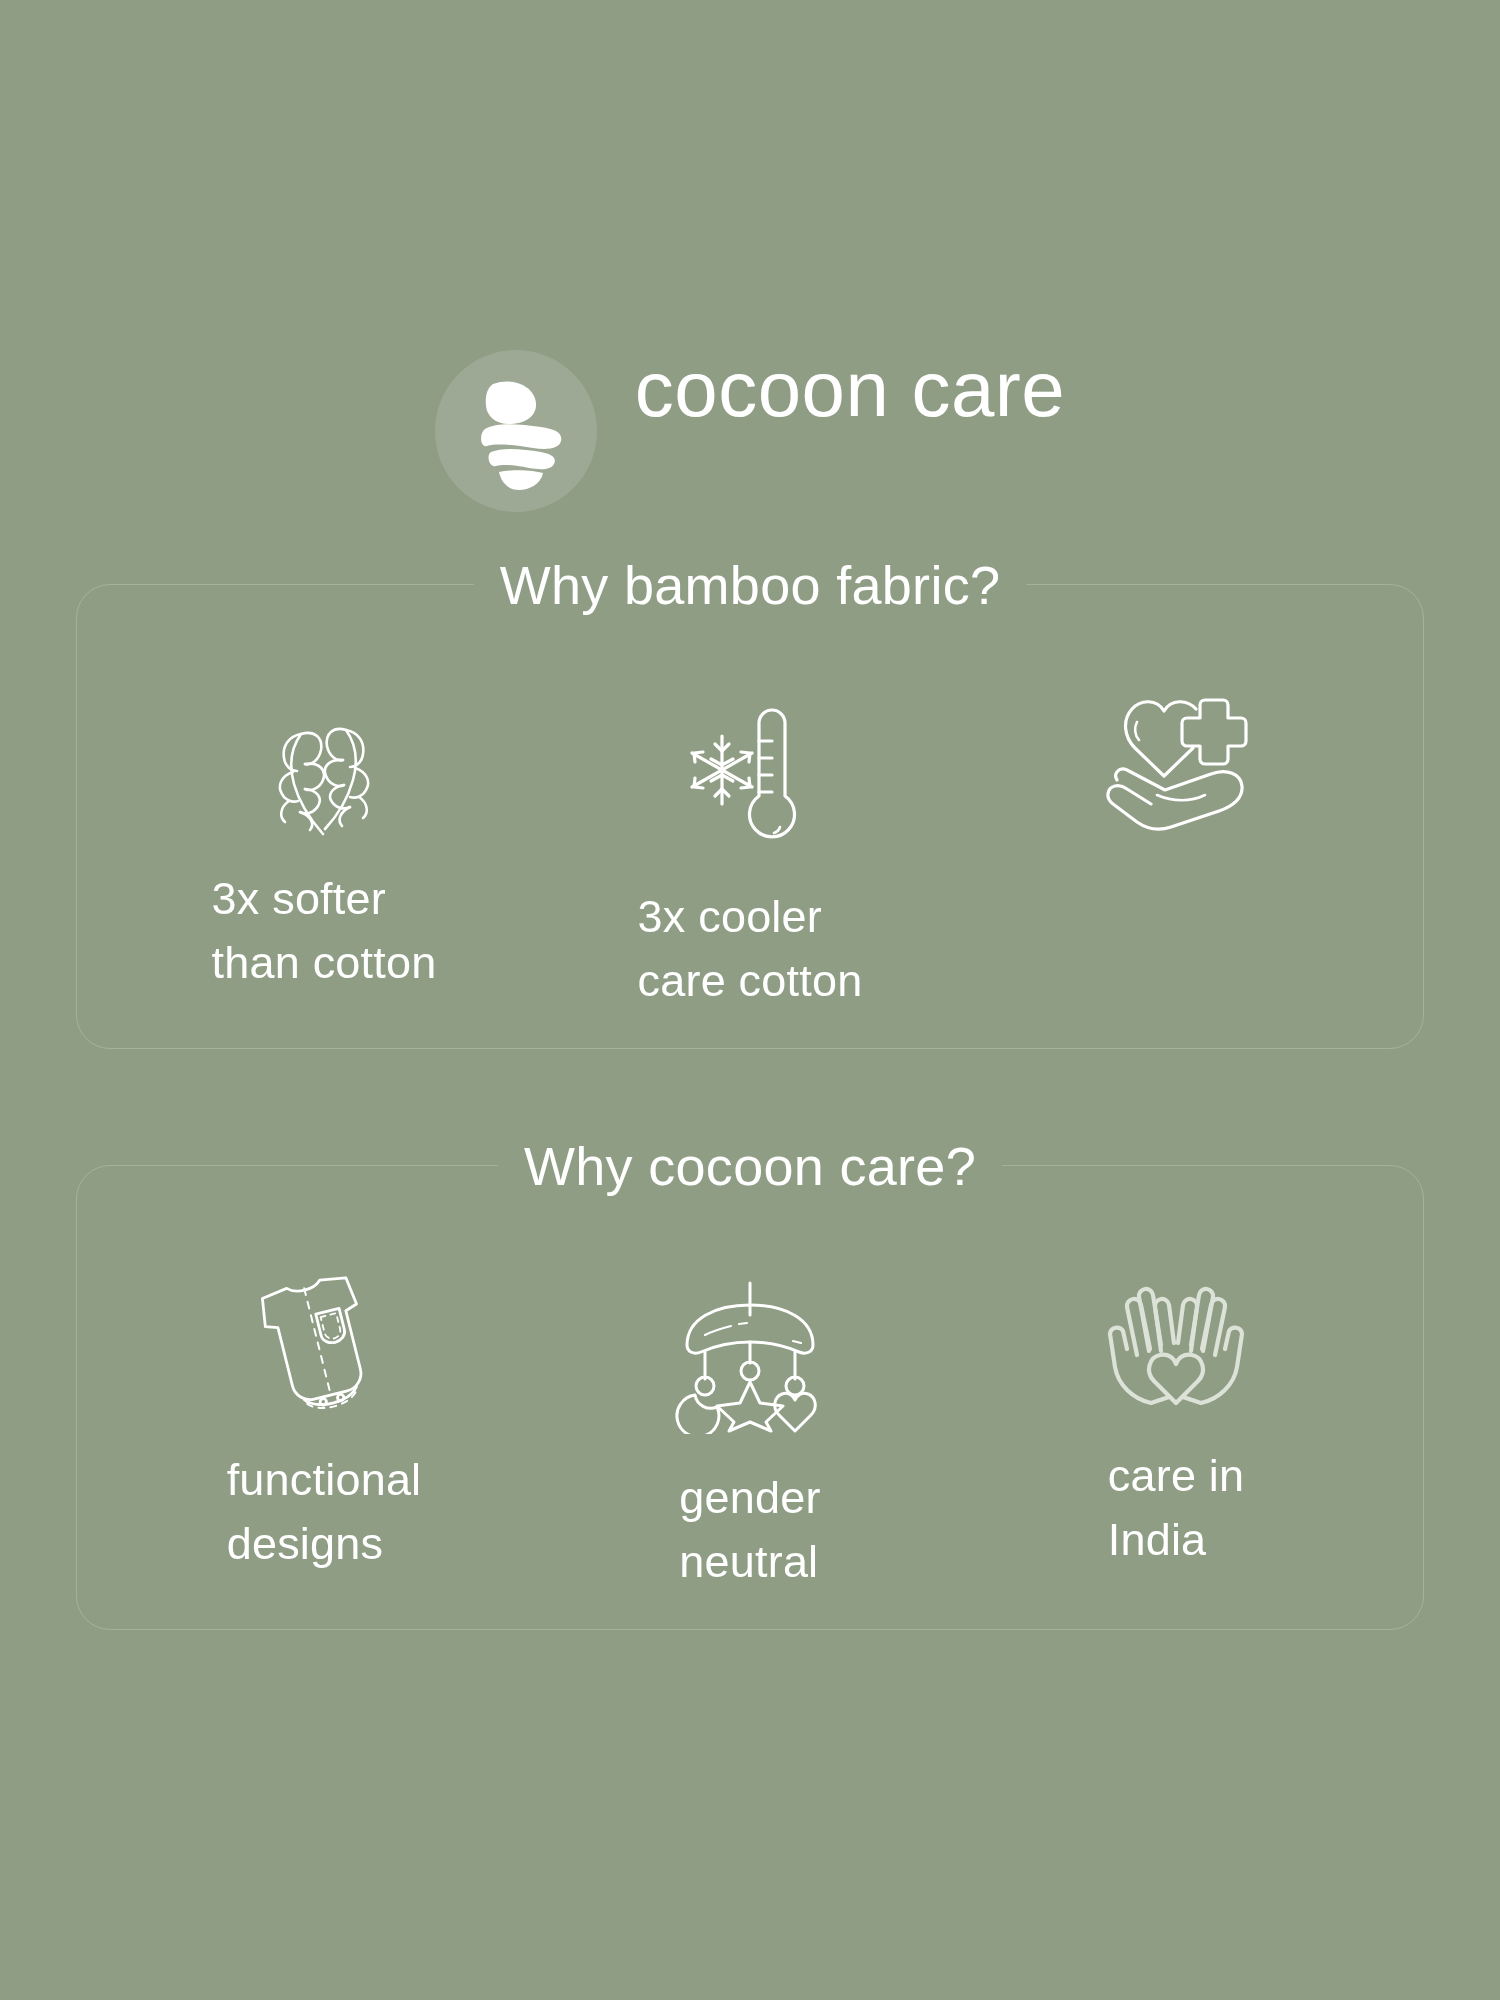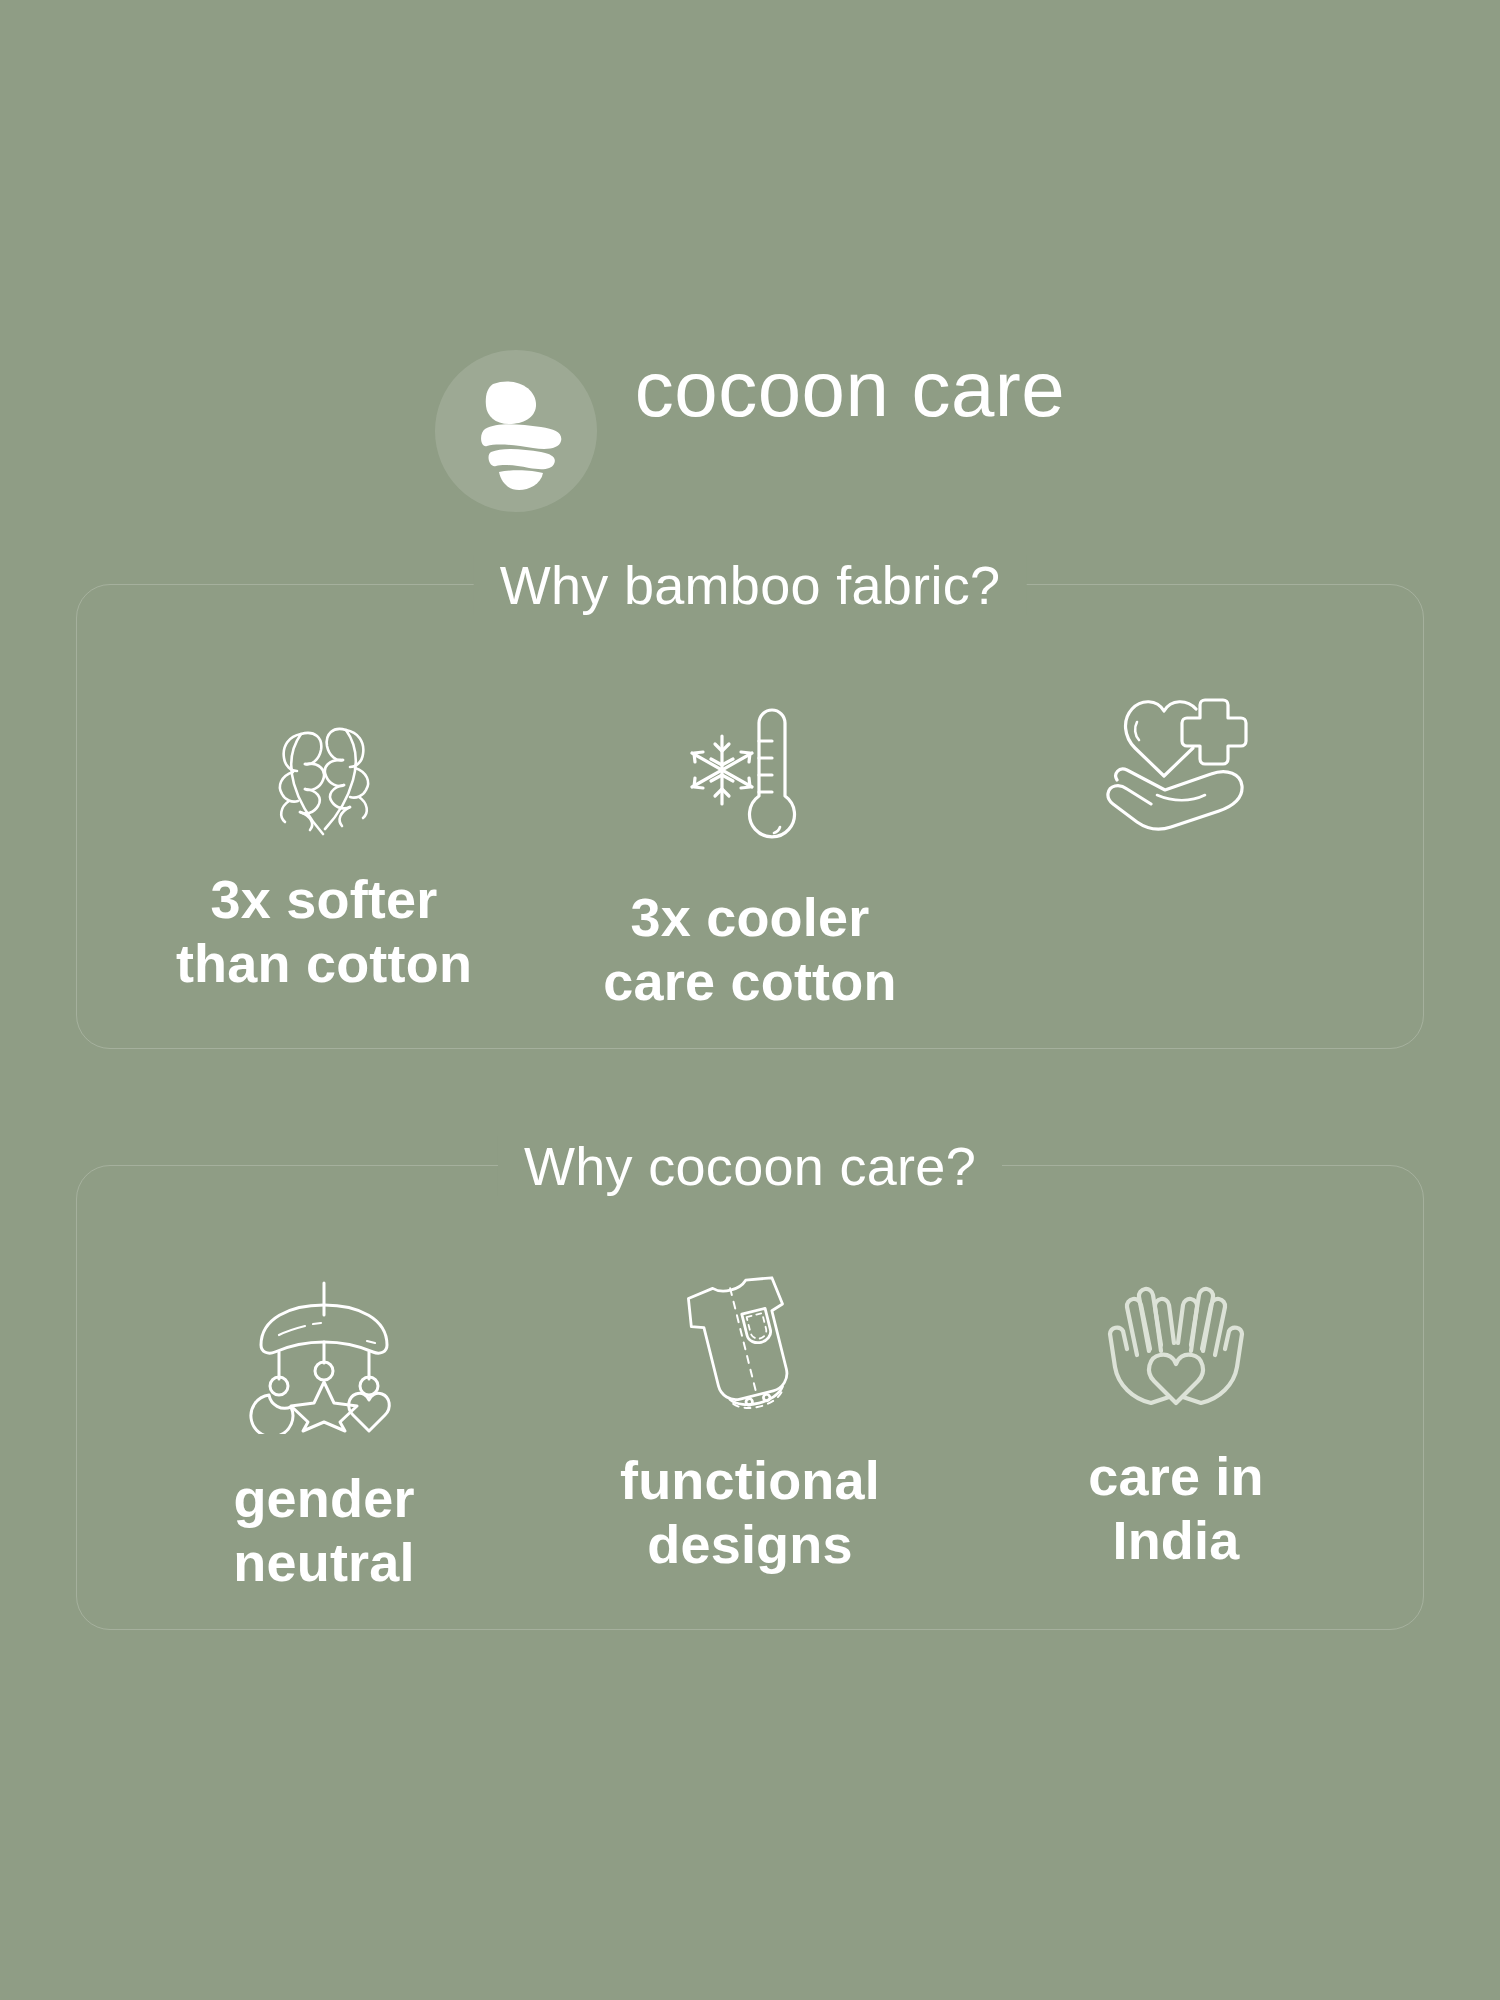--- a/index.html
+++ b/index.html
@@ -97,24 +97,23 @@
   }
   .feature-icon {
     height: 160px;
     display: flex;
     align-items: center;
     justify-content: center;
   }
   .feature-icon svg { display: block; }
   .feature-label {
     margin-top: 26px;
-    font-size: 54px;
-    font-weight: 700;
+    font-size: 45px;
+    font-weight: 400;
     line-height: 64px;
-    text-align: center;
     white-space: pre-line;
     letter-spacing: 0.2px;
   }
 
   
   .feature.nudge-down .feature-icon { margin-top: 14px; }
   .feature.nudge-down .feature-label { margin-top: 30px; }
   .feature.nudge-up .feature-icon { margin-top: -4px; }
 
   .icon-soft { opacity: 0.82; }
@@ -229,20 +228,44 @@
       </div>
     </div>
   </div>
 
   <div class="section second">
     <div class="section-card">
       <div class="section-heading">Why cocoon care?</div>
 
       <div class="features">
 
+        <div class="feature">
+          <div class="feature-icon">
+            <svg width="150" height="155" viewBox="0 0 150 155" fill="none" stroke="#ffffff" stroke-width="2.8" stroke-linecap="round" stroke-linejoin="round" aria-hidden="true">
+              <g transform="rotate(-14 75 78)">
+
+                <path d="M52 16 C60 24 78 24 86 16 L112 20 L116 48 L104 52 L104 112 C104 122 96 130 86 130 L52 130 C42 130 34 122 34 112 L34 52 L22 48 L26 20 Z"></path>
+
+                <path d="M69 20 L69 126" stroke-width="2" stroke-dasharray="7 7"></path>
+
+                <path d="M42 128 C52 142 86 142 96 128"></path>
+                <path d="M44 133 C54 145 84 145 94 133" stroke-width="1.9" stroke-dasharray="6 6"></path>
+
+                <circle cx="60" cy="135" r="3.2"></circle>
+                <circle cx="78" cy="135" r="3.2"></circle>
+
+                <path d="M74 48 L98 48 L98 70 C98 76 92 80 86 80 C80 80 74 76 74 70 Z"></path>
+                <path d="M78 52 L94 52 L94 68 C94 73 90 76 86 76 C82 76 78 73 78 68 Z" stroke-width="1.8" stroke-dasharray="5 5"></path>
+              </g>
+            </svg>
+          </div>
+          <div class="feature-label">functional
+designs</div>
+        </div>
+
         <div class="feature nudge-down">
           <div class="feature-icon">
             <svg width="150" height="155" viewBox="0 0 150 155" fill="none" stroke="#ffffff" stroke-width="3" stroke-linecap="round" stroke-linejoin="round" aria-hidden="true">
 
               <path d="M75 4 L75 36"></path>
 
               <path d="M12 66 C12 40 40 26 75 26 C110 26 138 40 138 66 C138 73 131 76 124 73 C108 66 92 63 75 63 C58 63 42 66 26 73 C19 76 12 73 12 66 Z"></path>
               <path d="M30 56 C38 52 48 49 56 47" stroke-width="2.2"></path>
               <path d="M64 45 L72 44" stroke-width="2.2"></path>
               <path d="M118 62 L126 64" stroke-width="2.2"></path>
@@ -259,44 +282,20 @@
 
               <path d="M75 103 L85 124 L108 127 L91 143 L96 152 L75 143 L54 152 L59 143 L42 127 L65 124 Z"></path>
 
               <path d="M120 152 L104 136 C97 129 99 118 107 115 C113 113 118 116 120 121 C122 116 127 113 133 115 C141 118 143 129 136 136 Z"></path>
             </svg>
           </div>
           <div class="feature-label">gender
 neutral</div>
         </div>
 
-        <div class="feature">
-          <div class="feature-icon">
-            <svg width="150" height="155" viewBox="0 0 150 155" fill="none" stroke="#ffffff" stroke-width="2.8" stroke-linecap="round" stroke-linejoin="round" aria-hidden="true">
-              <g transform="rotate(-14 75 78)">
-
-                <path d="M52 16 C60 24 78 24 86 16 L112 20 L116 48 L104 52 L104 112 C104 122 96 130 86 130 L52 130 C42 130 34 122 34 112 L34 52 L22 48 L26 20 Z"></path>
-
-                <path d="M69 20 L69 126" stroke-width="2" stroke-dasharray="7 7"></path>
-
-                <path d="M42 128 C52 142 86 142 96 128"></path>
-                <path d="M44 133 C54 145 84 145 94 133" stroke-width="1.9" stroke-dasharray="6 6"></path>
-
-                <circle cx="60" cy="135" r="3.2"></circle>
-                <circle cx="78" cy="135" r="3.2"></circle>
-
-                <path d="M74 48 L98 48 L98 70 C98 76 92 80 86 80 C80 80 74 76 74 70 Z"></path>
-                <path d="M78 52 L94 52 L94 68 C94 73 90 76 86 76 C82 76 78 73 78 68 Z" stroke-width="1.8" stroke-dasharray="5 5"></path>
-              </g>
-            </svg>
-          </div>
-          <div class="feature-label">functional
-designs</div>
-        </div>
-
         <div class="feature nudge-up">
           <div class="feature-icon icon-soft">
             <svg width="150" height="150" viewBox="0 0 150 150" fill="none" stroke="#eef2e9" stroke-width="4.2" stroke-linecap="round" stroke-linejoin="round" aria-hidden="true">
 
               <path d="M60 88 L54 44 a7 7 0 0 1 14 -2 L73 80"></path>
               <path d="M48 88 L38 34 a7 7 0 0 1 14 -2 L60 82"></path>
               <path d="M36 92 L26 44 a7 7 0 0 1 14 -2 L49 86"></path>
 
               <path d="M26 86 L22 68 a7 7 0 0 0 -13 3 L14 104 C17 122 32 136 50 140 L68 134"></path>
 

